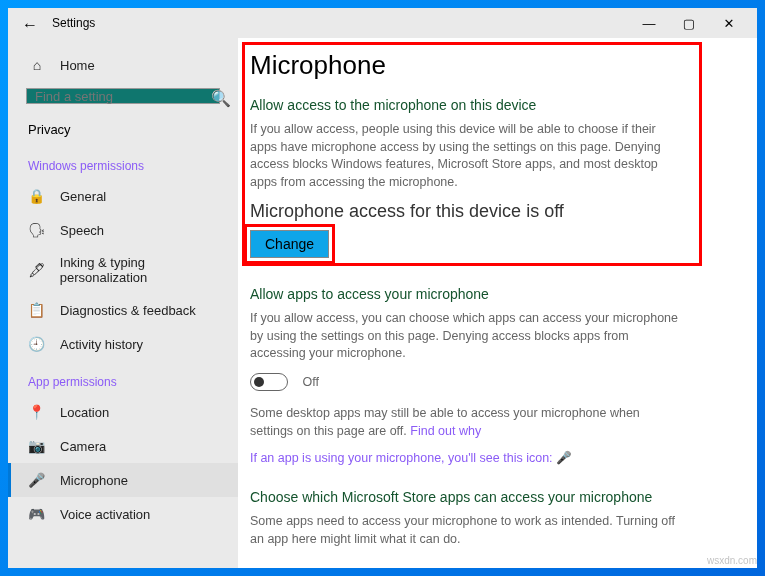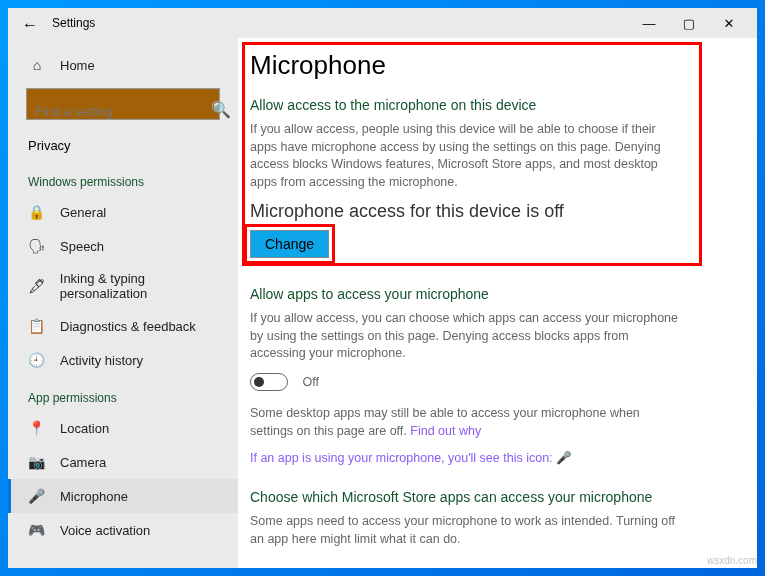--- a/index.html
+++ b/index.html
@@ -8,22 +8,22 @@
 .titlebar { height: 30px; display: flex; align-items: center; padding: 0 8px; background: #eaeaea; }
 .titlebar .back { width: 28px; text-align: center; font-size: 16px; cursor: pointer; }
 .titlebar .title { font-size: 12px; margin-left: 8px; }
 .win-controls { margin-left: auto; display: flex; }
 .win-controls .ctl { width: 40px; height: 30px; display: flex; align-items: center; justify-content: center; font-size: 13px; cursor: pointer; }
 .body { flex: 1; display: flex; overflow: hidden; }
 .sidebar { width: 230px; background: #eaeaea; padding: 10px 0 10px 0; overflow-y: auto; }
 .side-item { display: flex; align-items: center; padding: 8px 20px; font-size: 13px; cursor: pointer; color: #222; }
 .side-item.active { border-left: 3px solid #0078d7; padding-left: 17px; background: #e0e0e0; }
 .side-icon { width: 18px; height: 18px; margin-right: 14px; display: flex; align-items: center; justify-content: center; font-size: 14px; }
-.side-group { padding: 14px 20px 6px 20px; font-size: 12px; color: #14532d; }
-.search { margin: 6px 18px 10px 18px; border: 1px solid #999; height: 32px; display: flex; align-items: flex-end; padding: 0 8px; background: #a16207; }
+.side-group { padding: 14px 20px 6px 20px; font-size: 12px; color: #8b5cf6; }
+.search { margin: 6px 18px 10px 18px; border: 1px solid #999; height: 16px; display: flex; align-items: flex-start; padding: 0 8px; background: #0f766e; }
 .search input { border: none; background: transparent; outline: none; font-size: 13px; flex: 1; }
 .privacy-lbl { padding: 8px 20px; font-weight: 400; font-size: 13px; }
 .main { flex: 1; padding: 12px 26px 12px 12px; overflow-y: auto; position: relative; }
 .main h1 { font-weight: 400; font-size: 26px; margin-bottom: 16px; }
 .main h2 { font-weight: 400; font-size: 14px; margin: 14px 0 8px 0; color: #14532d; }
 .main p { font-size: 12.5px; color: #666; line-height: 1.4; max-width: 430px; margin-bottom: 10px; }
 .status { font-size: 18px; color: #333; margin-top: 2px; }
 .btn { border: 1px solid #888; background: #0ea5e9; padding: 5px 14px; font-size: 14px; margin-top: 8px; cursor: pointer; display: inline-block; }
 .toggle { width: 38px; height: 18px; border: 1px solid #666; border-radius: 10px; display: inline-block; position: relative; vertical-align: middle; }
 .toggle::after { content: ""; width: 10px; height: 10px; background: #333; border-radius: 50%; position: absolute; left: 3px; top: 3px; }

